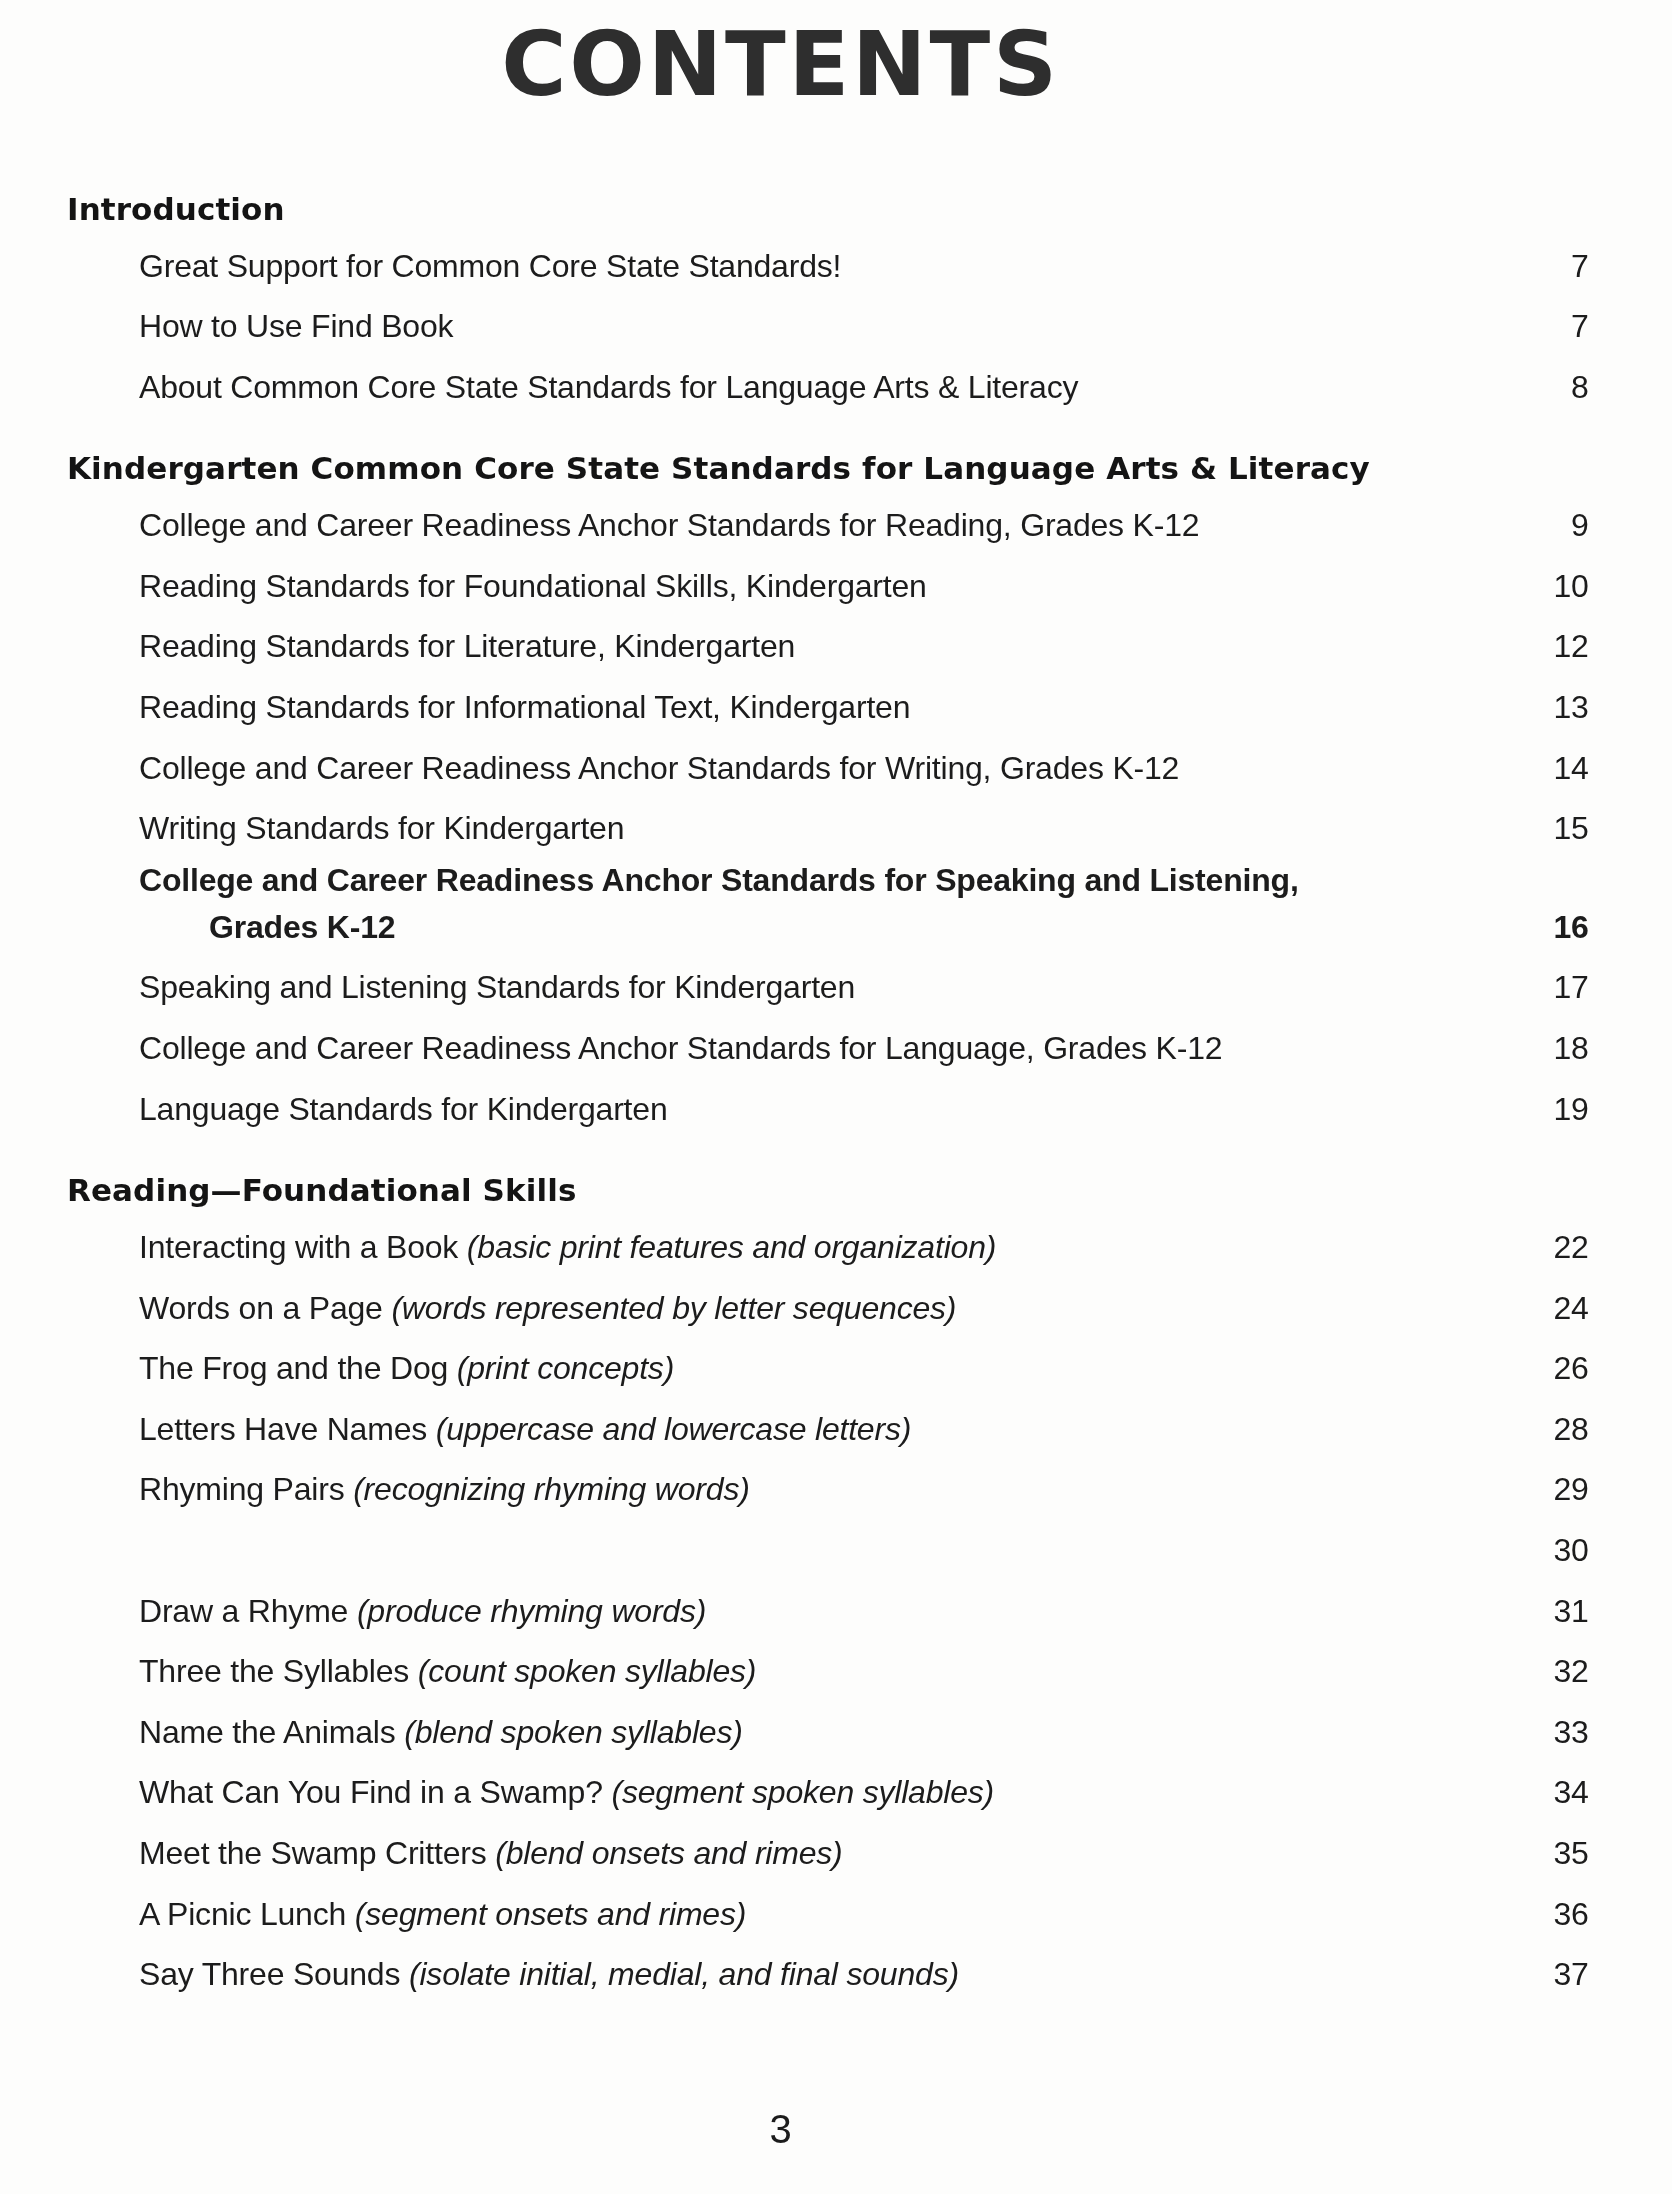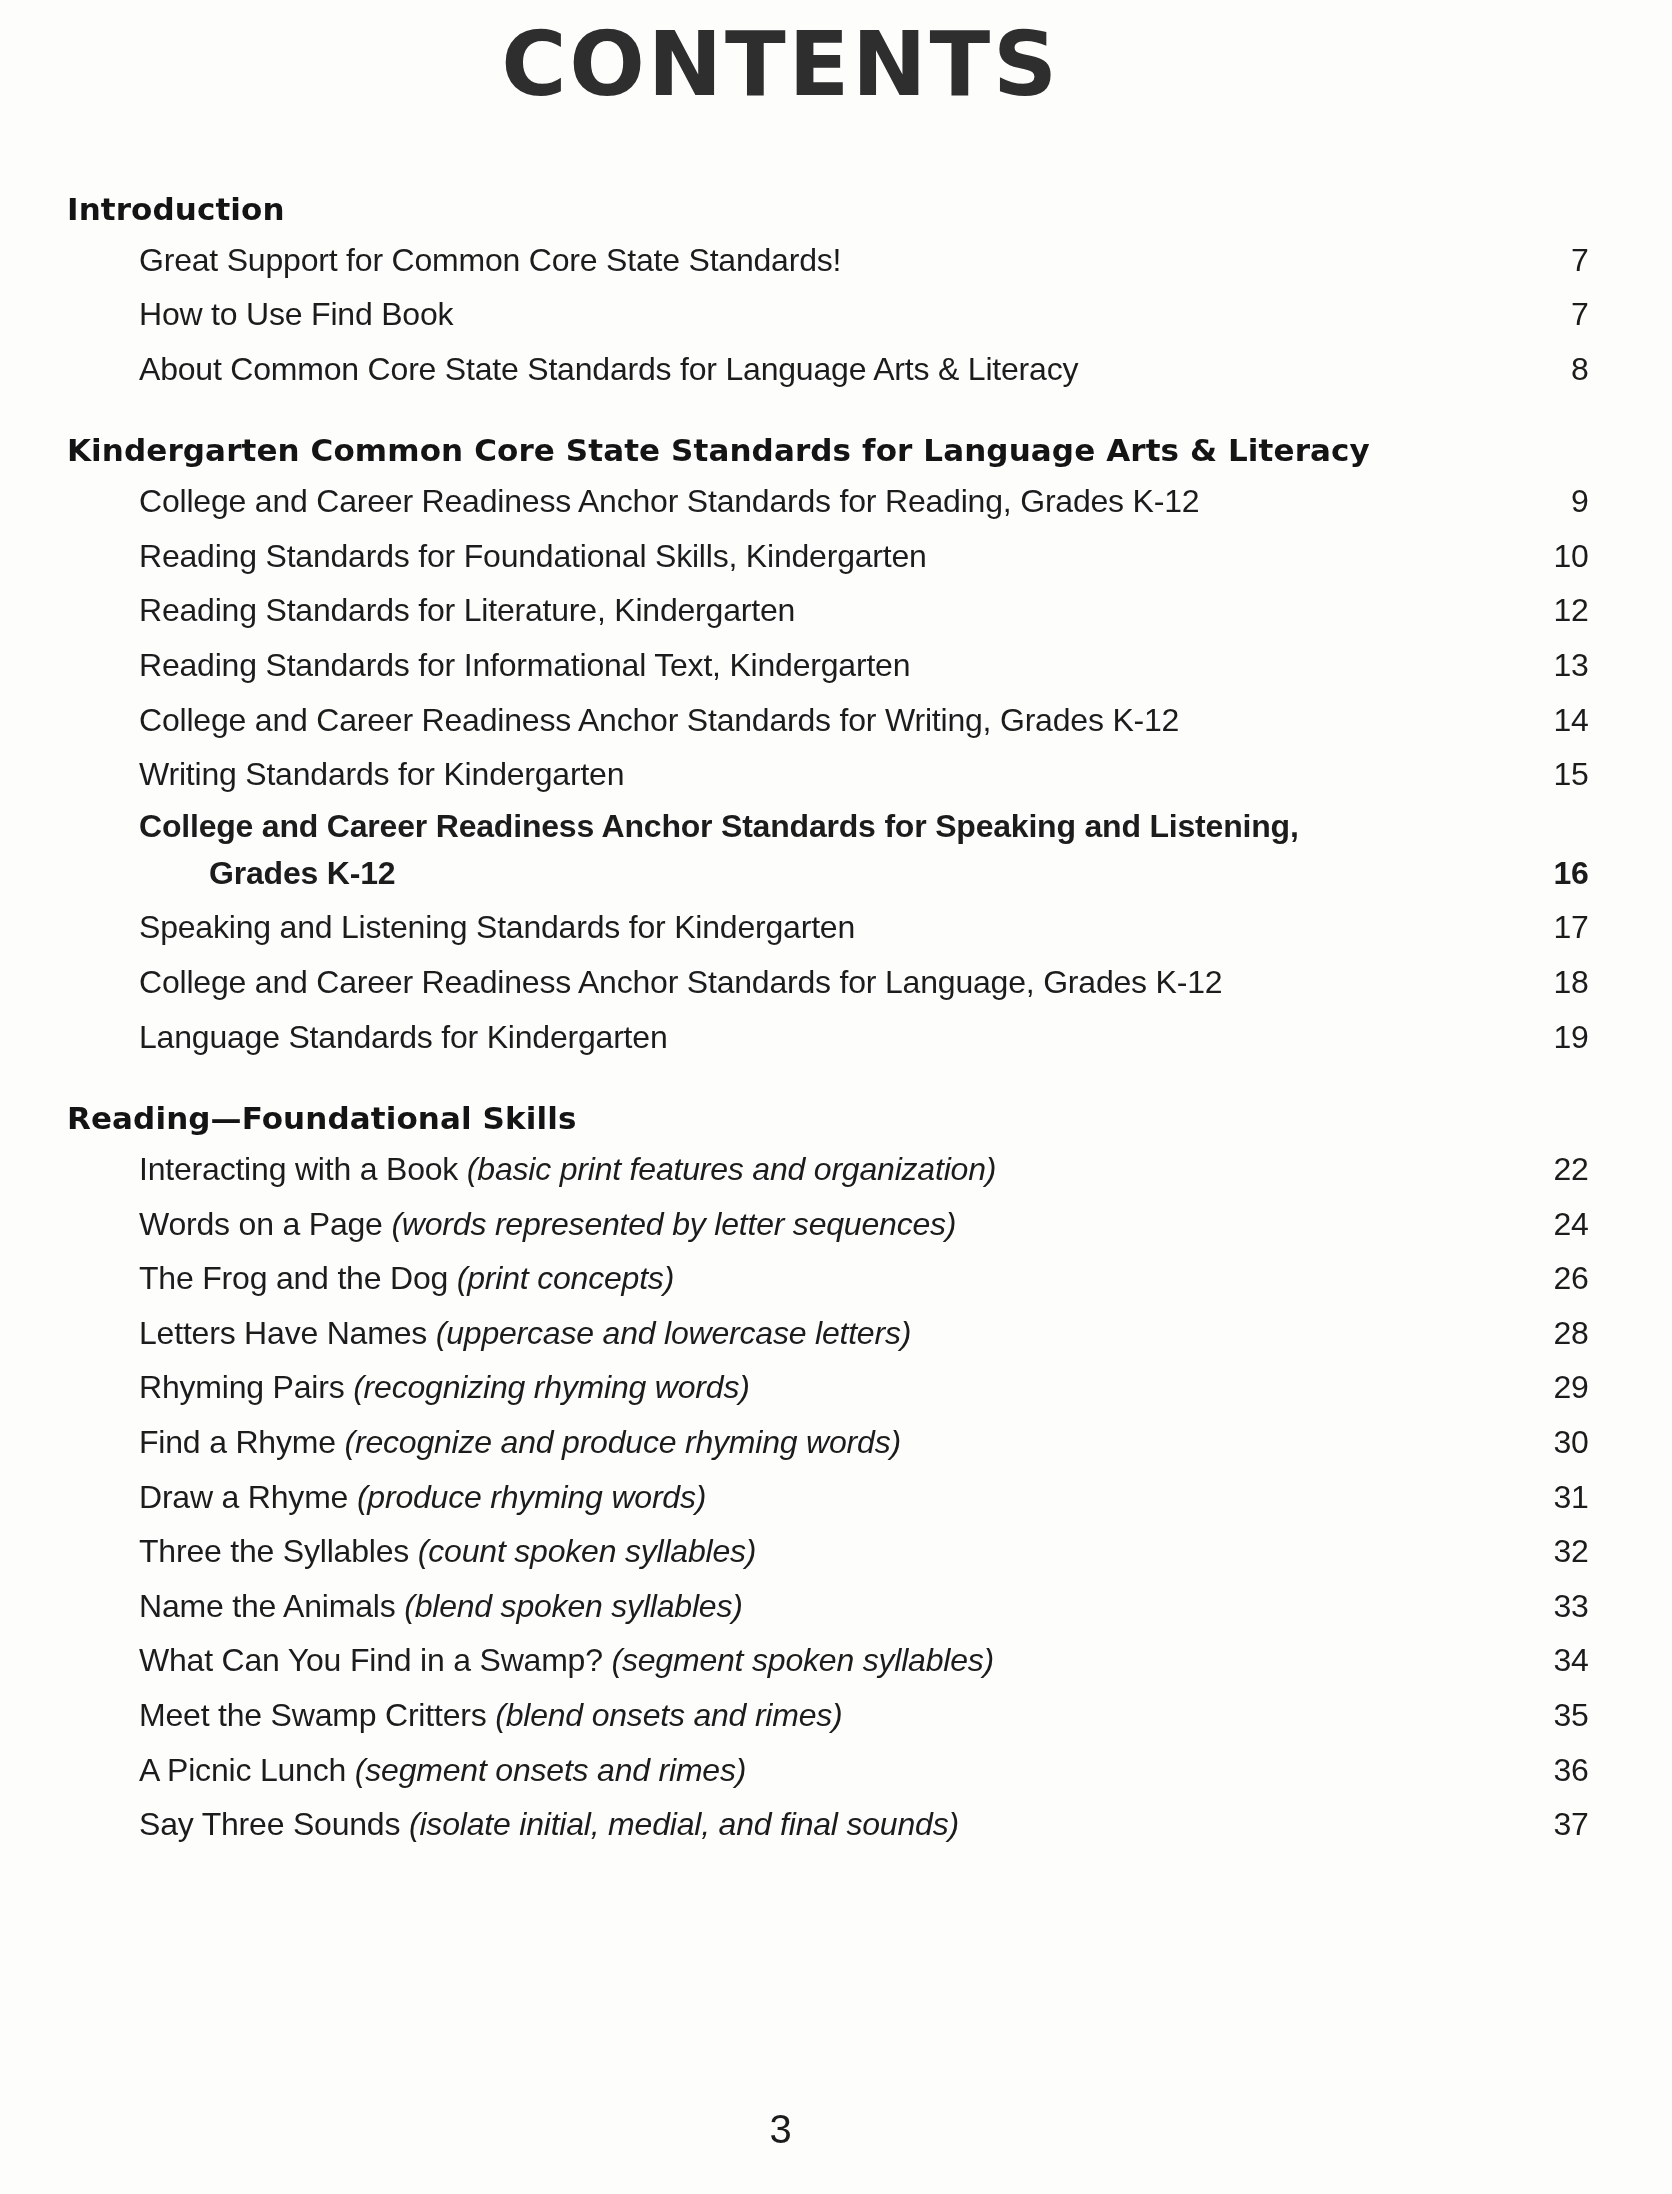--- a/index.html
+++ b/index.html
@@ -62,21 +62,21 @@
     letter-spacing: 0.1px;
     margin: 0 0 9.7px 0;
     font-family: "DejaVu Sans", sans-serif;
   }
 
   
   .entry {
     display: flex;
     align-items: center;
     margin-left: 72px;
-    margin-top: 13px;
+    margin-top: 19px;
     margin-bottom: 9.7px;
     font-size: 32px;
     line-height: 1.30;
     color: #1c1c1c;
     white-space: nowrap;
   }
   .entry:first-of-type { margin-top: 7px; }
 
   .entry-label {
     flex: 0 0 auto;
@@ -252,21 +252,20 @@
           <span class="entry-label"><span>Letters Have Names </span><span class="note">(uppercase and lowercase letters)</span></span>
           <span class="leader"></span>
           <span class="entry-page">28</span>
         </div>
         <div class="entry">
           <span class="entry-label"><span>Rhyming Pairs </span><span class="note">(recognizing rhyming words)</span></span>
           <span class="leader"></span>
           <span class="entry-page">29</span>
         </div>
         <div class="entry">
-          <span class="entry-label"><span>Find a Rhyme </span><span class="note">(recognize and produce rhyming words)</span></span>
           <span class="leader"></span>
           <span class="entry-page">30</span>
         </div>
         <div class="entry">
           <span class="entry-label"><span>Draw a Rhyme </span><span class="note">(produce rhyming words)</span></span>
           <span class="leader"></span>
           <span class="entry-page">31</span>
         </div>
         <div class="entry">
           <span class="entry-label"><span>Three the Syllables </span><span class="note">(count spoken syllables)</span></span>

